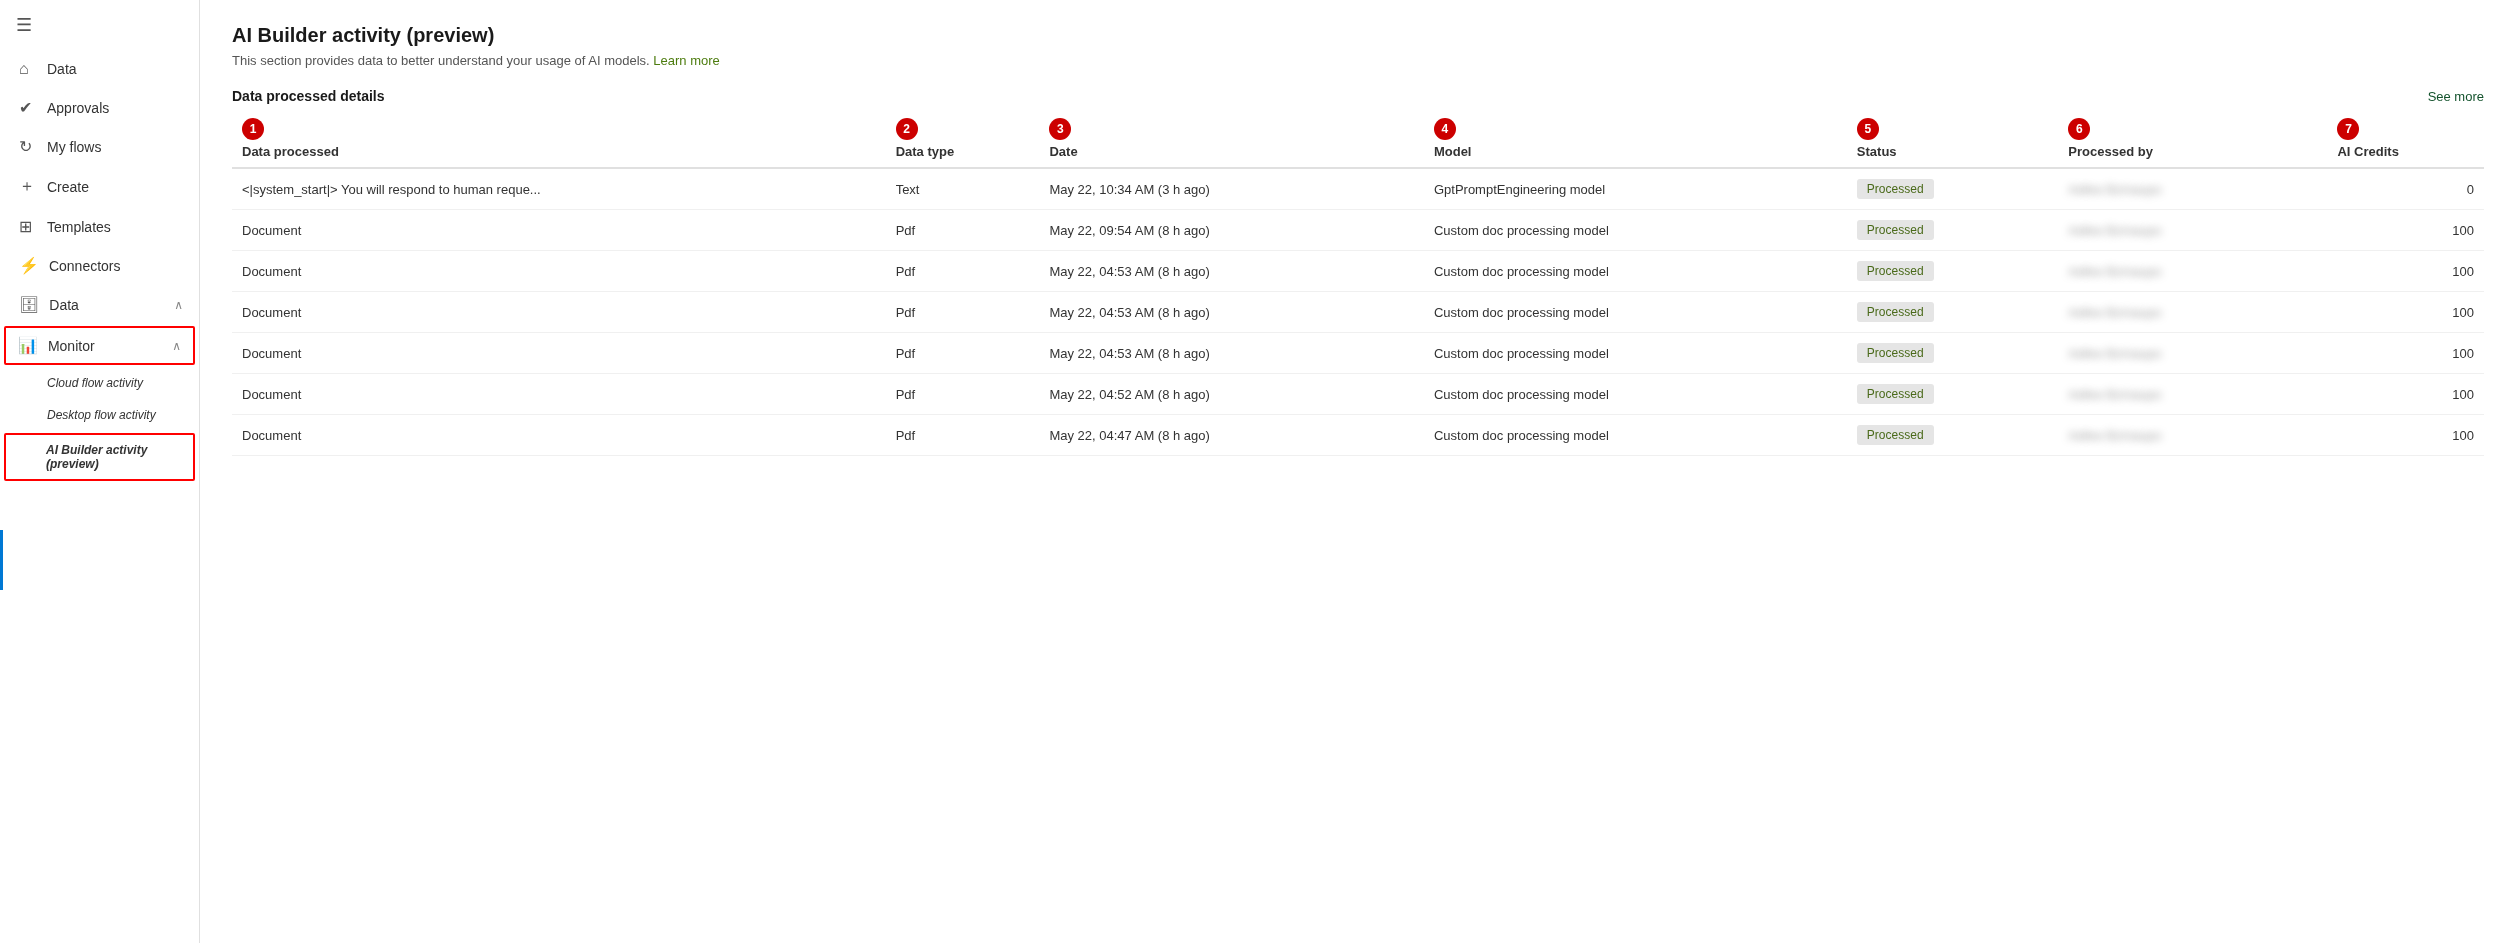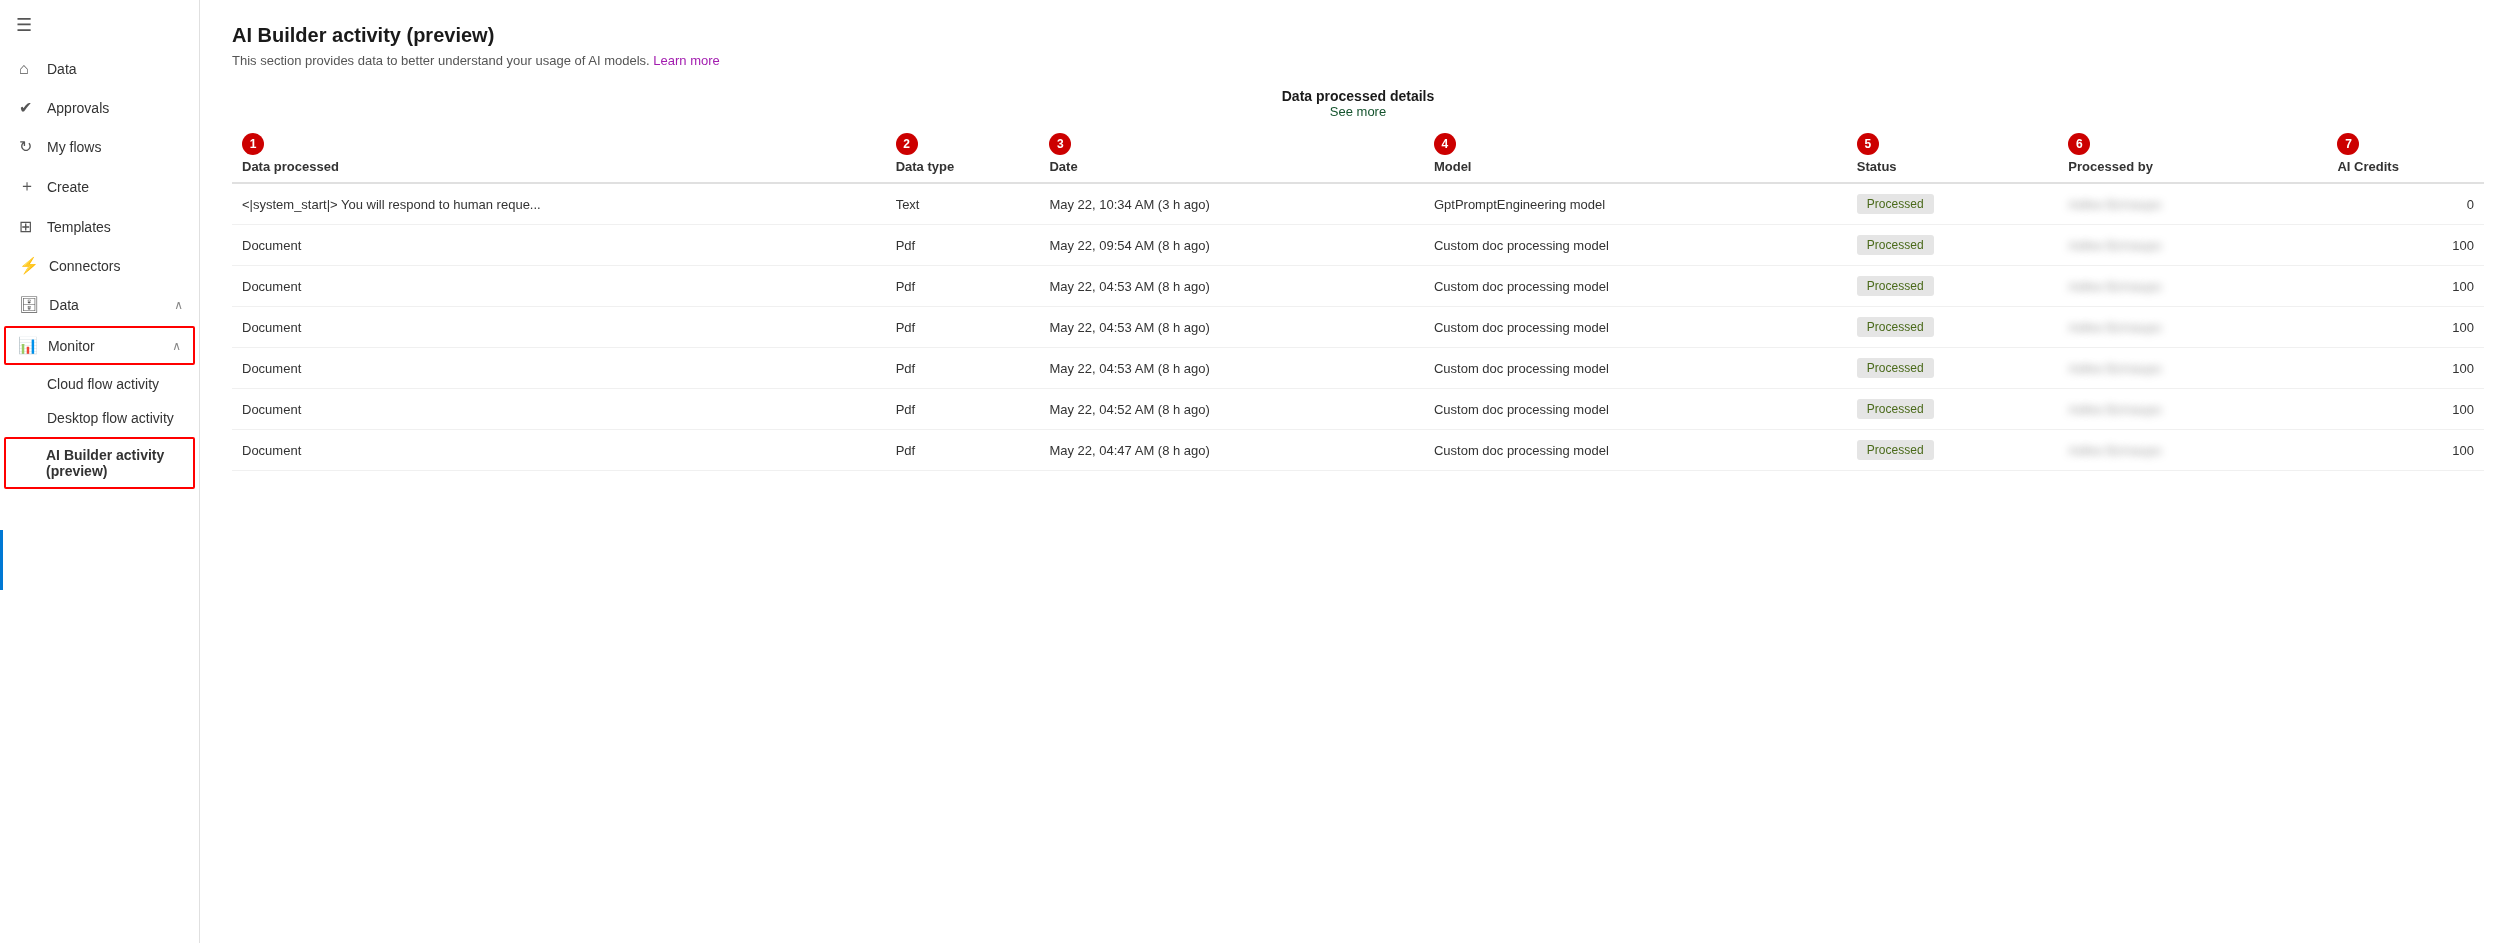--- a/index.html
+++ b/index.html
@@ -34,22 +34,23 @@
       user-select: none;
     }
     .sidebar-item .icon { font-size: 16px; color: #555; min-width: 18px; }
     .sidebar-item .chevron { margin-left: auto; font-size: 12px; color: #888; }
     .sidebar-sub-item {
       display: flex;
       align-items: center;
       padding: 9px 16px 9px 44px;
       cursor: pointer;
       color: #333;
-      font-size: 14px;
+      font-size: 12px;
       border-left: 3px solid transparent;
+      font-style: italic;
     }
 
     
     .main {
       flex: 1;
       overflow-y: auto;
       padding: 24px 32px;
       background: #fff;
     }
     .page-title {
@@ -57,21 +58,21 @@
       font-weight: 600;
       color: #1a1a1a;
       margin-bottom: 6px;
     }
     .page-subtitle {
       font-size: 13px;
       color: #555;
       margin-bottom: 20px;
     }
     .page-subtitle a {
-      color: #a21caf;
+      color: #4d7c0f;
       text-decoration: none;
     }
 
     
     .filter-bar {
       display: flex;
       gap: 10px;
       margin-bottom: 24px;
     }
     .filter-btn {
@@ -83,21 +84,20 @@
       cursor: pointer;
       color: #333;
     }
 
     
     .section-header {
       display: flex;
       align-items: center;
       justify-content: space-between;
       margin-bottom: 6px;
-      flex-direction: column;
     }
     .section-title {
       font-size: 14px;
       font-weight: 700;
       color: #1a1a1a;
     }
     .see-more-link {
       font-size: 13px;
       color: #14532d;
       text-decoration: none;

